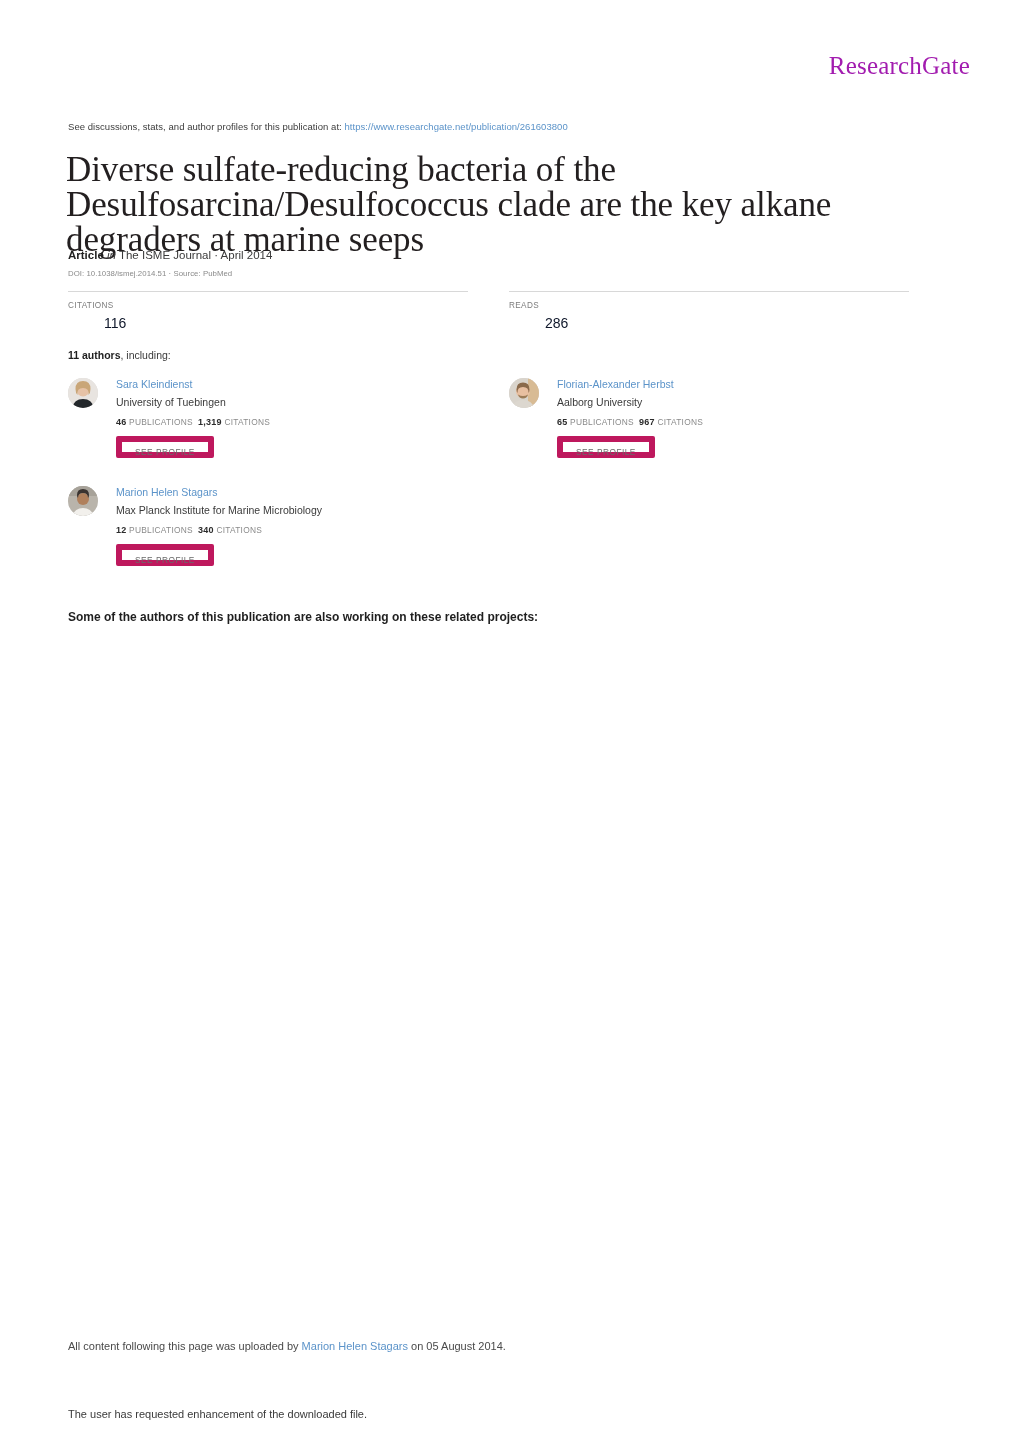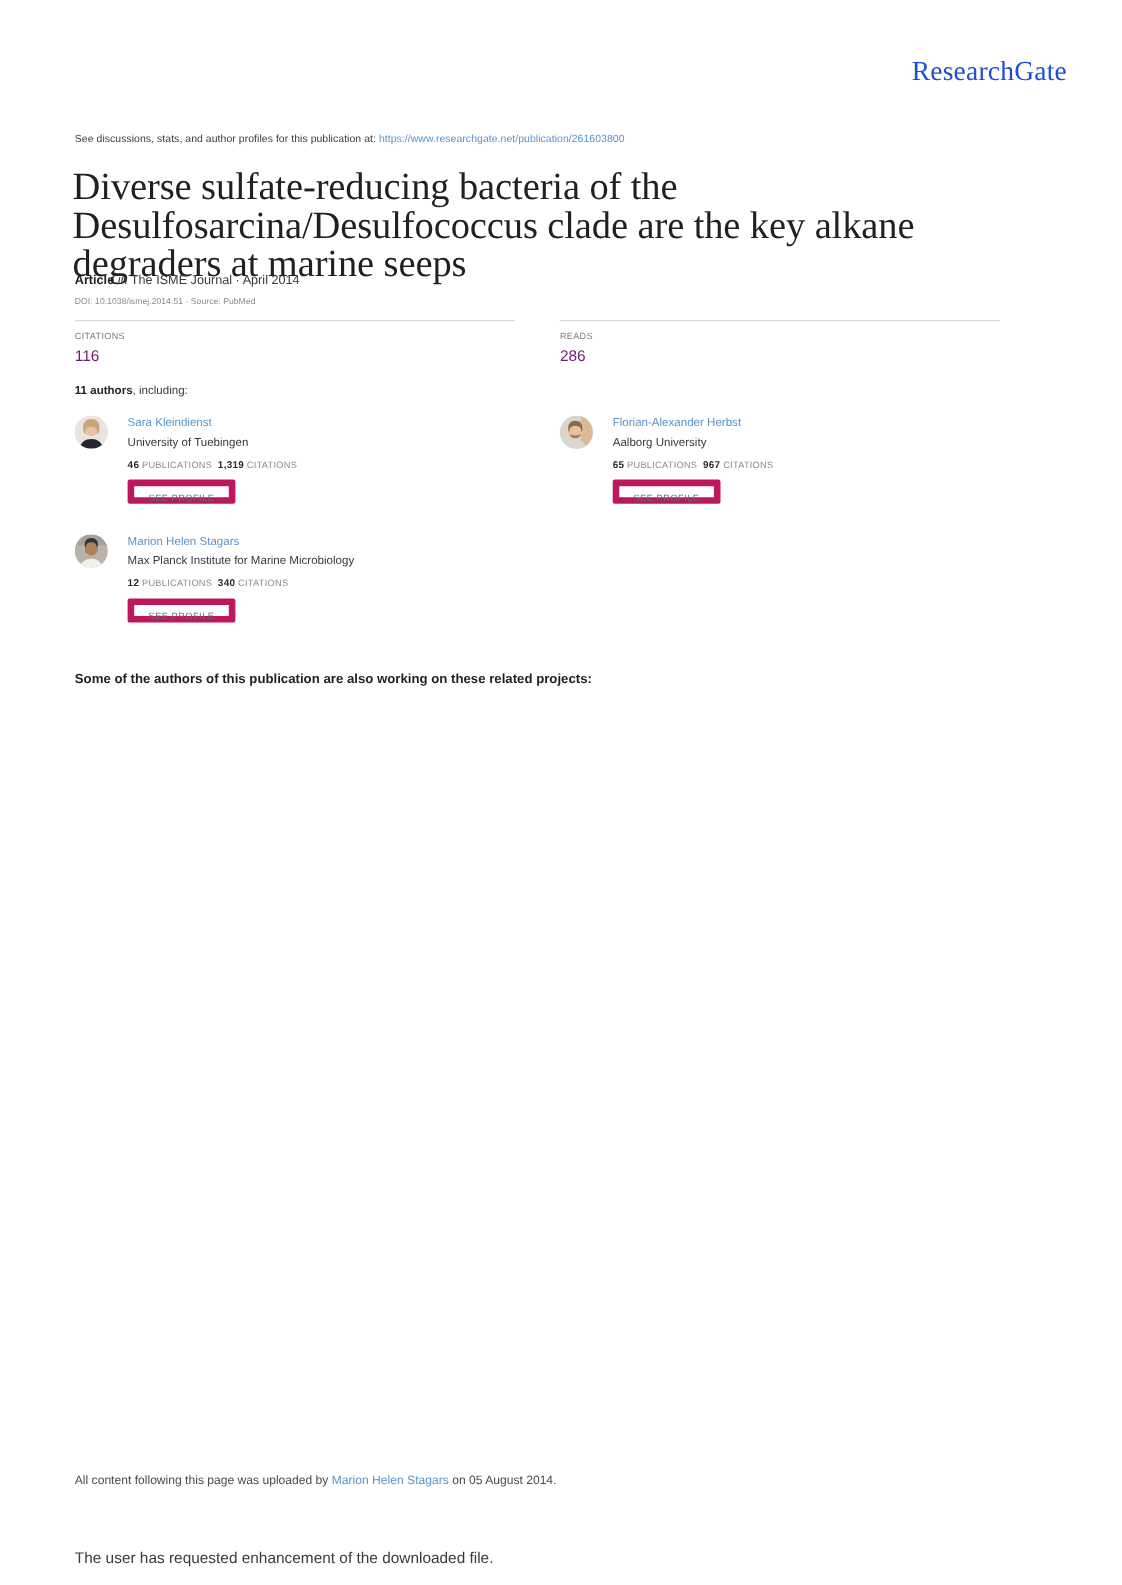--- a/index.html
+++ b/index.html
@@ -23,21 +23,21 @@
   }
 
   
   .brand {
     position: absolute;
     top: 52px;
     right: 50px;
     font-family: "Liberation Serif", serif;
     font-size: 25px;
     letter-spacing: 0.2px;
-    color: #1d4ed8;
+    color: #a21caf;
     white-space: nowrap;
   }
 
   
   .discuss-line {
     position: absolute;
     left: 68px;
     top: 121px;
     font-size: 9.5px;
     color: #3c3c3c;
@@ -98,21 +98,22 @@
     position: absolute;
     top: 301px;
     font-size: 8.2px;
     color: #7c7c7c;
     letter-spacing: 0.35px;
   }
   .stat-value {
     position: absolute;
     top: 315px;
     font-size: 14px;
-    color: #701a75;
+    color: #0f172a;
+    margin-left: 36px;
   }
   .stat-label.left  { left: 68px; }
   .stat-value.left  { left: 68px; }
   .stat-label.right { left: 509px; }
   .stat-value.right { left: 509px; }
 
   
   .authors-head {
     position: absolute;
     left: 68px;
@@ -271,21 +272,21 @@
     font-size: 11px;
     color: #4a4a4a;
     white-space: nowrap;
     text-align: center;
   }
   .footer-line-1 .who { color: #5b93c9; }
   .footer-line-2 {
     position: absolute;
     left: 68px;
     top: 1408px;
-    font-size: 14px;
+    font-size: 11px;
     color: #3a3a3a;
     white-space: nowrap;
   }
 </style>
 </head>
 <body>
 
 <div class="page">
 
   <div class="brand">ResearchGate</div>

